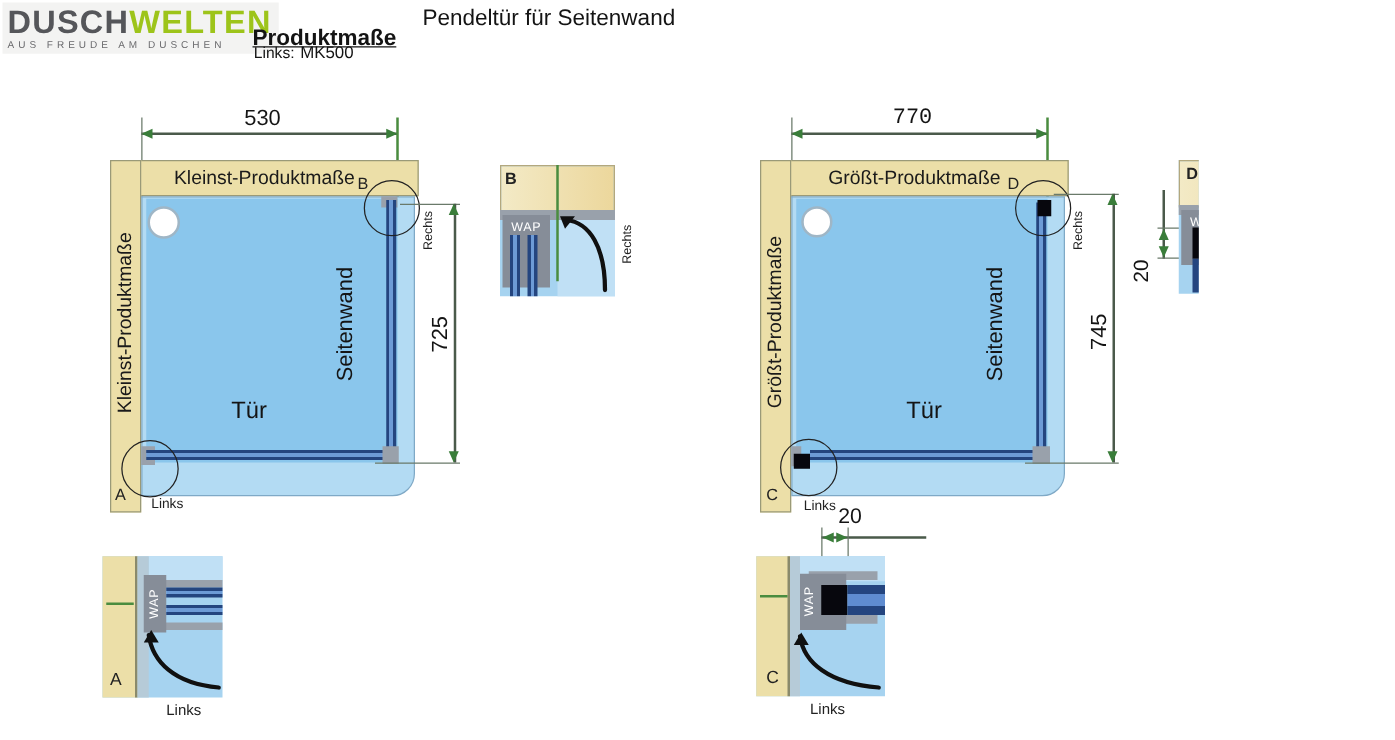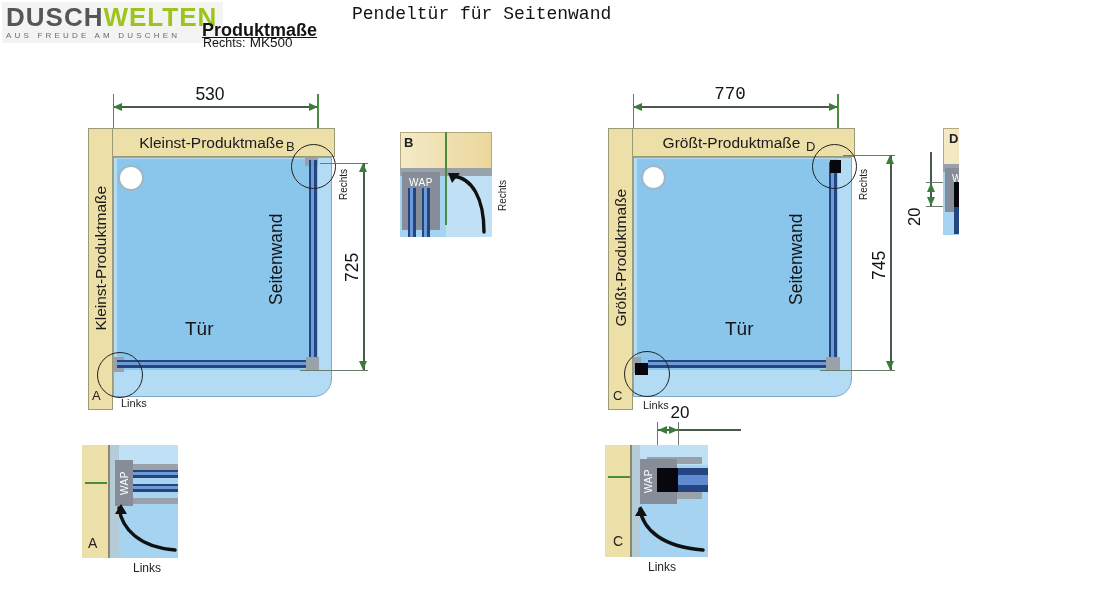--- a/index.html
+++ b/index.html
@@ -59,23 +59,23 @@
 </head>
 <body>
 
 <div id="canvas">
 
   <div class="abs logo" style="left:2px;top:2px;">
     <div class="logo-main"><span class="logo-dusch">DUSCH</span><span class="logo-welten">WELTEN</span></div>
     <div class="logo-tag">AUS FREUDE AM DUSCHEN</div>
   </div>
   <div class="abs doc-title" style="left:202px;top:20px;">Produktmaße</div>
-  <div class="abs doc-sub" style="left:352px;top:4px;font-family:Liberation Mono, monospace;">Pendeltür für Seitenwand</div>
+  <div class="abs doc-sub" style="left:338px;top:4px;">Pendeltür für Seitenwand</div>
   <div class="abs" style="left:203px;top:33px;">
-    <span class="serie-l">Rechts:</span>
+    <span class="serie-l">Links:</span>
     <span class="serie-v">MK500</span>
   </div>
 
   <div class="abs dim-text" style="left:160px;top:84px;width:100px;">530</div>
   <div class="abs dline" style="left:113px;top:106px;width:205px;height:1.5px;"></div>
   <div class="abs arr arr-left" style="left:113px;top:103px;"></div>
   <div class="abs arr arr-right" style="left:309px;top:103px;"></div>
   <div class="abs eline" style="left:113px;top:94px;width:1px;height:64px;"></div>
   <div class="abs gline" style="left:317px;top:94px;width:1.5px;height:80px;"></div>
 

